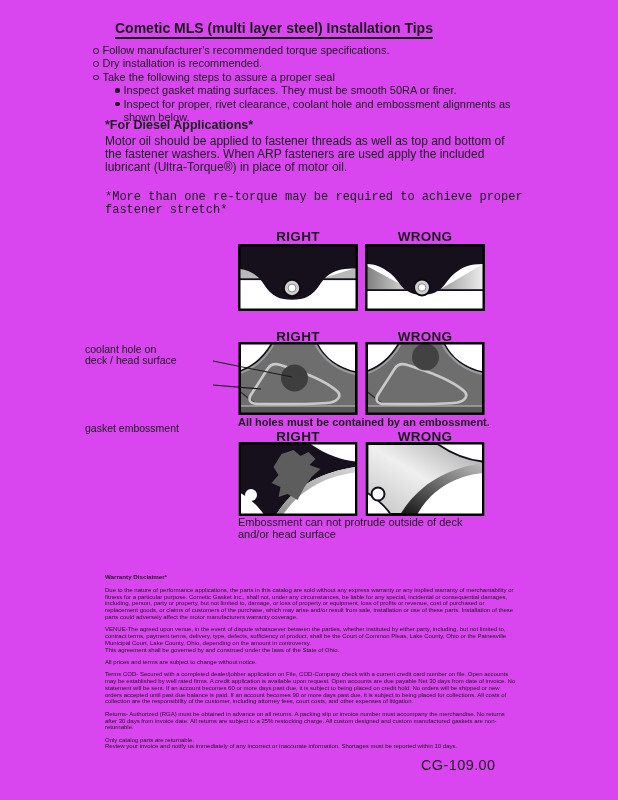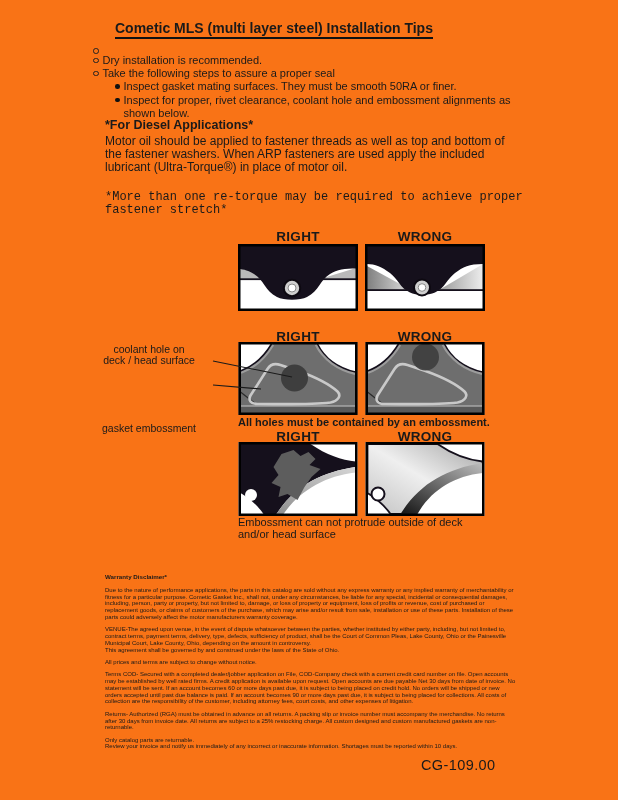--- a/index.html
+++ b/index.html
@@ -1,51 +1,52 @@
 <!DOCTYPE html>
 <html><head>
 <meta charset="utf-8">
 <style>
   html,body{margin:0;padding:0;background:#e9e9e9;}
   .page{
-    position:relative;width:618px;height:800px;background:#f97316;
+    position:relative;width:618px;height:800px;background:#d946ef;
     font-family:"Liberation Sans",sans-serif;color:#1a1a1a;overflow:hidden;
     margin:0 auto;
   }
   .abs{position:absolute;}
   .title{
     left:115px;top:20px;font-size:14px;font-weight:bold;line-height:16px;
     border-bottom:2px solid #111;padding-bottom:1px;white-space:nowrap;
   }
   .bullets{left:93px;top:44px;width:450px;font-size:11px;line-height:13.4px;}
   .b-row{display:flex;align-items:flex-start;}
   .b-row.sub{padding-left:22px;}
   .ring{flex:0 0 auto;width:3.5px;height:3.5px;border:1.2px solid #222;border-radius:50%;margin:4px 4px 0 0;}
   .dot{flex:0 0 auto;width:4.5px;height:4.5px;background:#111;border-radius:50%;margin:4px 4px 0 0;}
   .h2{left:105px;top:118px;font-size:12.5px;font-weight:bold;}
   .para{left:105px;width:418px;font-size:12px;line-height:13.2px;}
   .figlabel{font-size:13.5px;font-weight:600;text-align:center;width:120px;letter-spacing:.3px;}
   .figcap{font-size:11px;line-height:11.5px;white-space:pre-line;}
-  .sidelabel{font-size:10.5px;line-height:11px;text-align:center;width:128px;left:85px;white-space:pre-line;}
+  .sidelabel{font-size:10.5px;line-height:11px;text-align:left;width:128px;left:85px;white-space:pre-line;}
   .legal{left:105px;top:574px;width:412px;font-size:6px;line-height:6.8px;}
   .legal .lh{font-weight:bold;margin:0 0 6px 0;font-size:6.2px;}
   .legal p{margin:0 0 5.5px 0;white-space:pre-line;}
   .footer-code{left:388px;top:757px;font-size:14.5px;letter-spacing:.4px;margin-left:33px;}
   svg{display:block;}
 </style>
 </head>
 <body>
 
 <div class="page">
 
   <div class="abs title">Cometic MLS (multi layer steel) Installation Tips</div>
 
   <div class="abs bullets">
     <div class="b-row">
         <span class="ring"></span>
+        <span>Follow manufacturer's recommended torque specifications.</span>
       </div>
     <div class="b-row">
         <span class="ring"></span>
         <span>Dry installation is recommended.</span>
       </div>
     <div class="b-row">
         <span class="ring"></span>
         <span>Take the following steps to assure a proper seal</span>
       </div>
     <div class="b-row sub">

